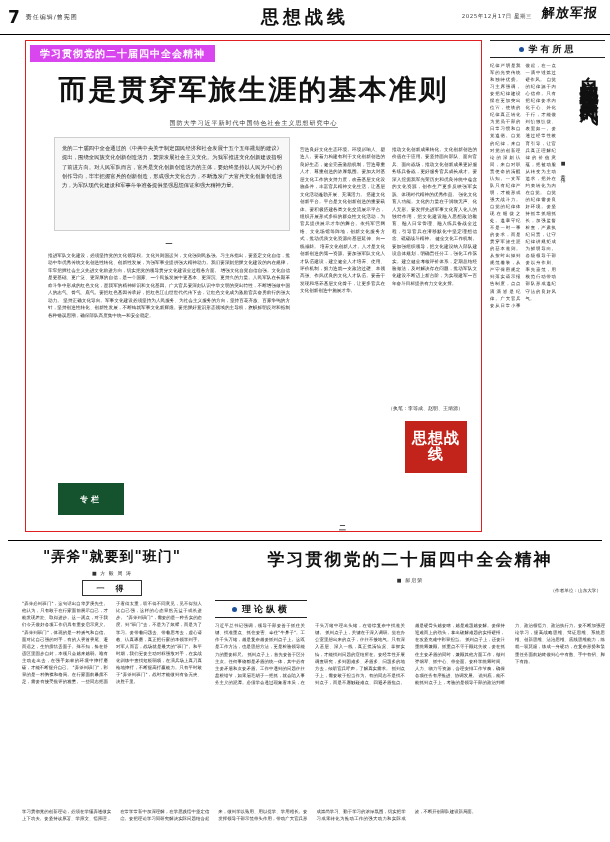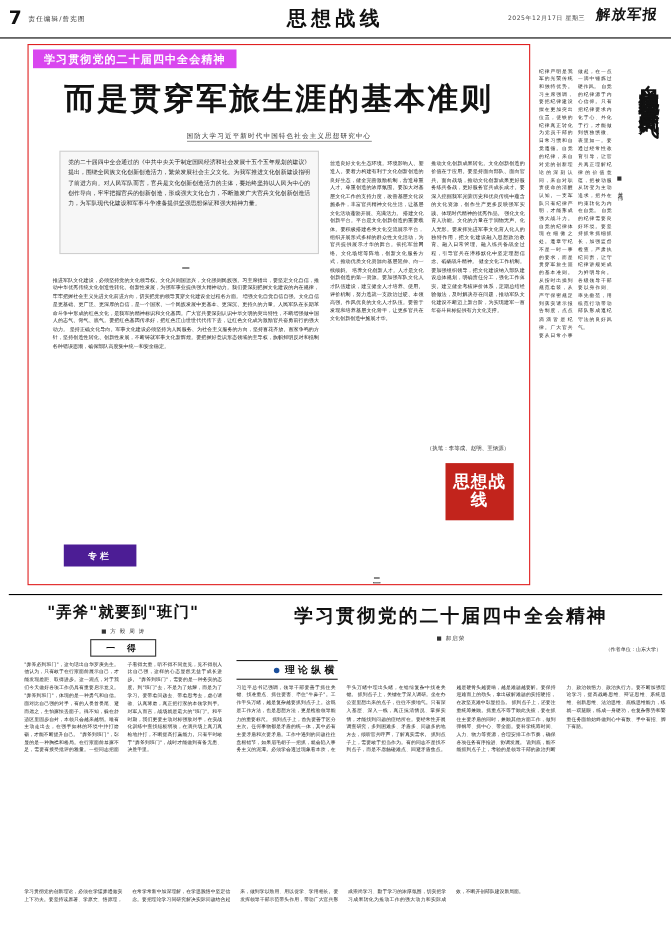--- a/index.html
+++ b/index.html
@@ -82,22 +82,22 @@
     position:absolute;right:14px;bottom:58px;width:62px;height:52px;
     background:#c2241c;color:#fff;display:flex;align-items:center;justify-content:center;
     font-family:"DejaVu Serif","Liberation Serif",serif;
     font-size:15px;font-weight:bold;line-height:1.05;letter-spacing:1px;
     text-align:center;
   }
   .sig{
     position:absolute;right:18px;bottom:120px;font-size:5px;color:#333;
   }
   .zhuanlan{
-    position:absolute;left:32px;bottom:16px;width:66px;height:20px;
-    background:#4c1d95;color:#fff;font-size:8px;font-weight:bold;
+    position:absolute;left:32px;bottom:16px;width:66px;height:32px;
+    background:#14532d;color:#fff;font-size:8px;font-weight:bold;
     display:flex;align-items:center;justify-content:center;letter-spacing:3px;
   }
 
   
   .rightcol{
     position:absolute;left:490px;top:40px;width:115px;height:492px;
   }
   .xyss{
     position:relative;height:16px;border-top:1px solid #222;border-bottom:1px solid #222;
     display:flex;align-items:center;justify-content:center;
@@ -142,21 +142,21 @@
 
   .b2{position:absolute;left:215px;top:548px;width:390px;}
   .b2 .title{
     text-align:center;font-size:17px;font-weight:bold;letter-spacing:2px;
     font-family:"DejaVu Serif","Liberation Serif",serif;
   }
   .b2 .sub{text-align:center;font-size:5px;color:#333;margin-top:6px;letter-spacing:1px;}
   .llzh{
     position:absolute;left:0;top:52px;width:92px;height:16px;
     border-top:1px solid #222;border-bottom:1px solid #222;
-    display:flex;align-items:center;justify-content:flex-end;
+    display:flex;align-items:center;justify-content:center;
   }
   .llzh .dot{width:5px;height:5px;background:#1b4f9c;border-radius:50%;margin-right:5px;}
   .llzh span.t{font-size:9px;font-weight:bold;letter-spacing:3px;}
   .b2 .body{
     position:absolute;left:0;top:74px;width:390px;height:212px;
     font-size:4.4px;line-height:1.62;text-align:justify;color:#222;
     column-count:4;column-gap:10px;
   }
   .sig2{position:absolute;right:4px;bottom:-10px;font-size:4.6px;color:#333;}
 
@@ -214,20 +214,24 @@
 健全文化工作机制。要加强组织领导，把文化建设纳入部队建设总体规划，明确责任分工，强化工作落实。建立健全考核评价体系，定期总结经验做法，及时解决存在问题，推动军队文化建设不断迈上新台阶，为实现建军一百年奋斗目标提供有力文化支撑。</div>
       </div>
     </div>
 
     <div class="sig">（执笔：李等成、赵明、王炳源）</div>
     <div class="stamp">思想战线</div>
     <div class="zhuanlan">专栏</div>
   </div>
 
   <div class="rightcol">
+    <div class="xyss">
+      <span class="dot"></span>
+      <span class="t">学有所思</span>
+    </div>
     <div class="vert-title">自觉的纪律是最好的风气</div>
     <div class="rc-body">纪律严明是我军的光荣传统和独特优势。习主席强调，要把纪律建设摆在更加突出位置，使铁的纪律真正转化为党员干部的日常习惯和自觉遵循。自觉的纪律，来自对党的创新理论的深刻认同，来自对职责使命的清醒认知。一支军队只有纪律严明，才能形成强大战斗力。
 
 自觉的纪律体现在细微之处。遵章守纪不是一时一事的要求，而是贯穿军旅生涯的基本准则。从按时出操到规范着装，从严守保密规定到落实请示报告制度，点点滴滴皆是纪律。广大官兵要从日常小事做起，在一点一滴中锤炼过硬作风。
 
 自觉的纪律源于内心信仰。只有把纪律要求内化于心、外化于行，才能做到慎独慎微、表里如一。要通过经常性教育引导，让官兵真正理解纪律的价值意蕴，把被动服从转变为主动追求，把外在约束转化为内在自觉。
 
 自觉的纪律需要良好环境。要坚持抓常抓细抓长，加强监督检查，严肃执纪问责，让守纪律讲规矩成为鲜明导向。各级领导干部要以身作则、率先垂范，用模范行动带动部队形成遵纪守法的良好风气。</div>
     <div class="rc-author">■ 黄 伟</div>
   </div>

